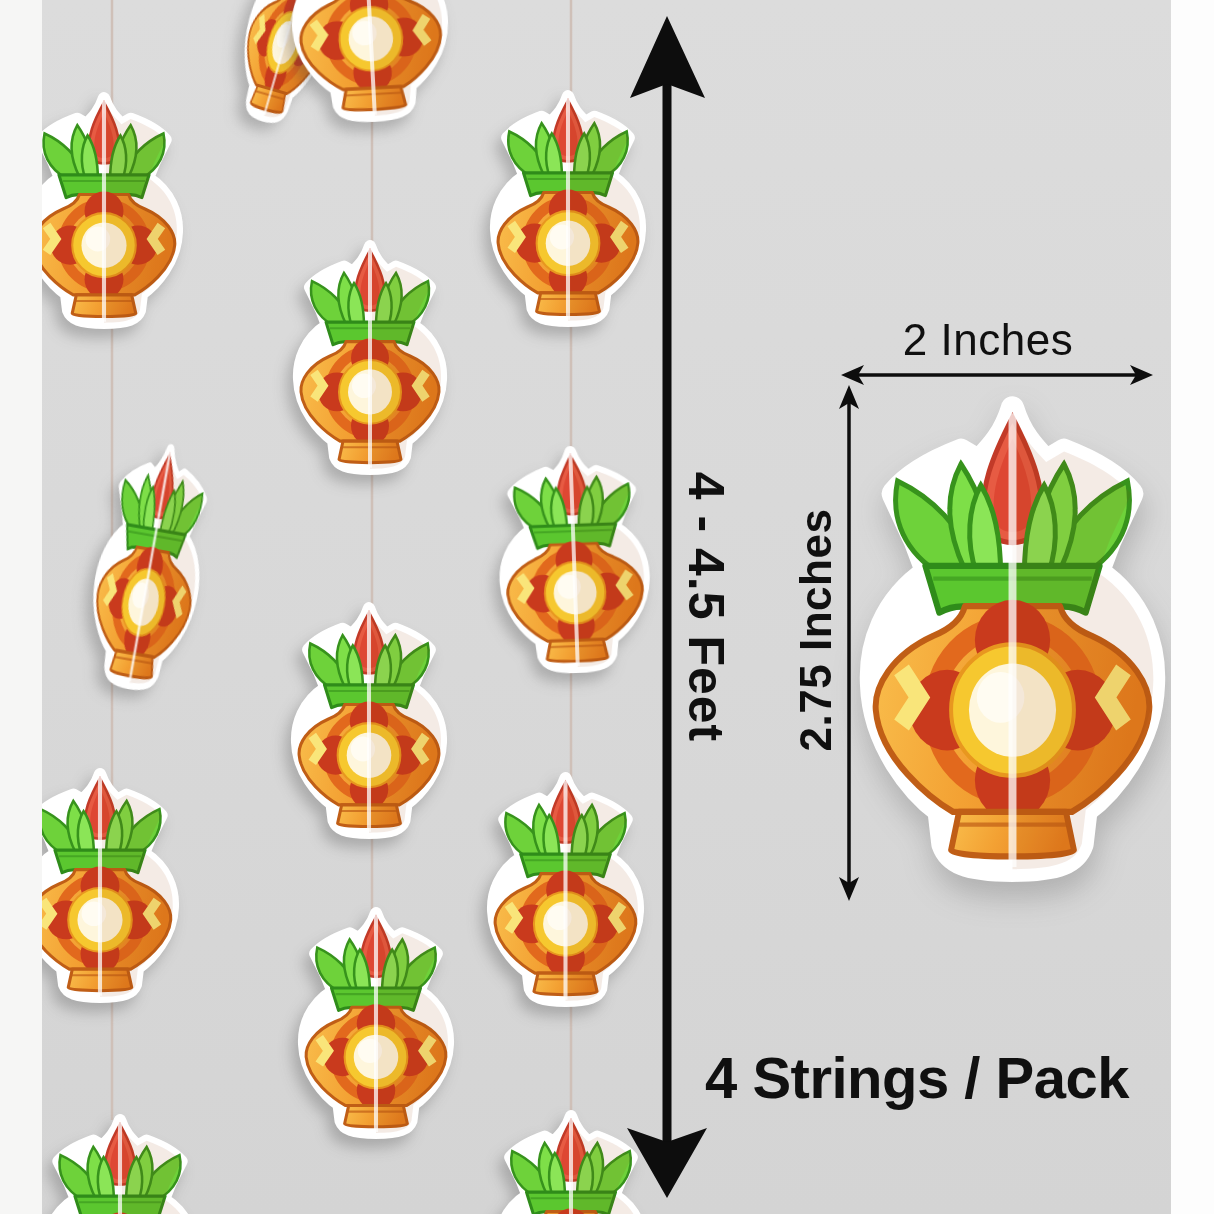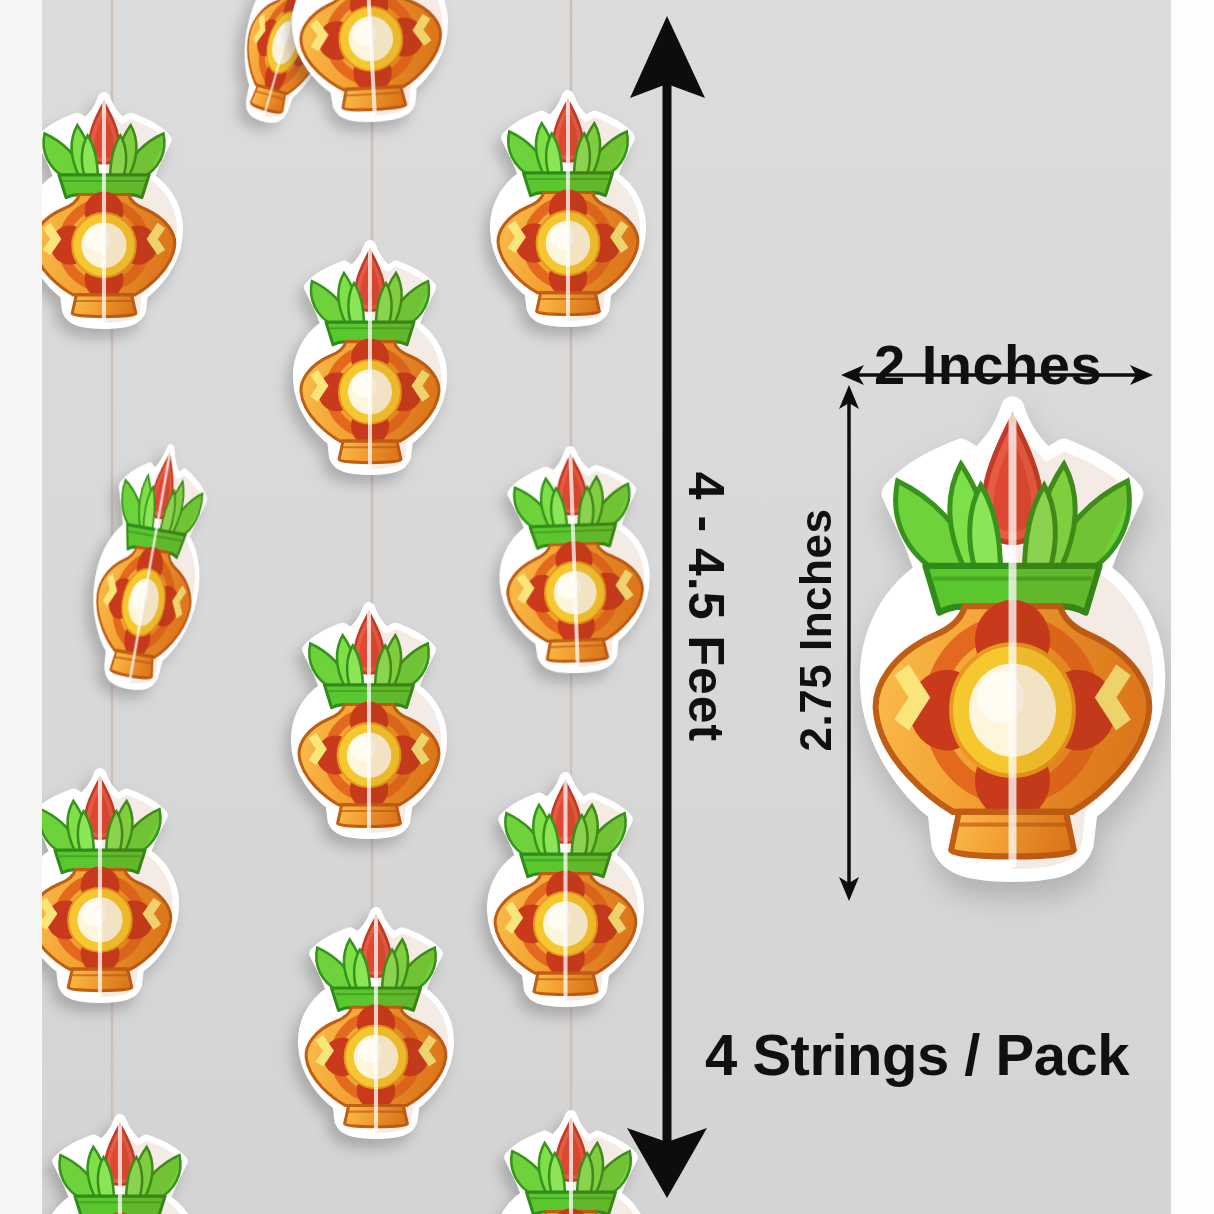--- a/index.html
+++ b/index.html
@@ -11,26 +11,26 @@
   .strip.left{left:0;width:42px;background:#f6f6f5;}
   .strip.right{right:0;width:43px;background:#fdfdfd;}
   svg.kalash{position:absolute;z-index:2;overflow:visible;
     filter:drop-shadow(-6px 9px 7px rgba(70,70,70,0.30));}
   svg.kalash.big{filter:drop-shadow(2px 16px 14px rgba(70,70,70,0.26));}
   #threads,#arrows{position:absolute;left:0;top:0;width:1214px;height:1214px;}
   #threads{z-index:1;}
   #arrows{z-index:3;}
   .lbl{position:absolute;z-index:4;color:#101010;white-space:nowrap;}
   .lbl.width{left:988px;top:340px;transform:translate(-50%,-50%);
-    font-size:56px;font-weight:700;letter-spacing:0.5px;margin-top:24px;}
+    font-size:44px;font-weight:400;letter-spacing:0.5px;}
   .lbl.height{left:816px;top:630px;transform:translate(-50%,-50%) rotate(-90deg);
     font-size:44px;font-weight:600;letter-spacing:0.5px;}
   .lbl.length{left:706px;top:607px;transform:translate(-50%,-50%) rotate(90deg);
     font-size:50px;font-weight:600;letter-spacing:1px;}
-  .lbl.pack{left:917px;top:1054px;transform:translate(-50%,-50%);
+  .lbl.pack{left:917px;top:1077px;transform:translate(-50%,-50%);
     font-size:58px;font-weight:700;letter-spacing:-0.5px;}
 </style>
 </head>
 <body>
 
 <div id="stage">
 
   <svg width="0" height="0" style="position:absolute" aria-hidden="true">
     <defs>
       <linearGradient id="potG" x1="0" y1="0" x2="1" y2="0.15">

